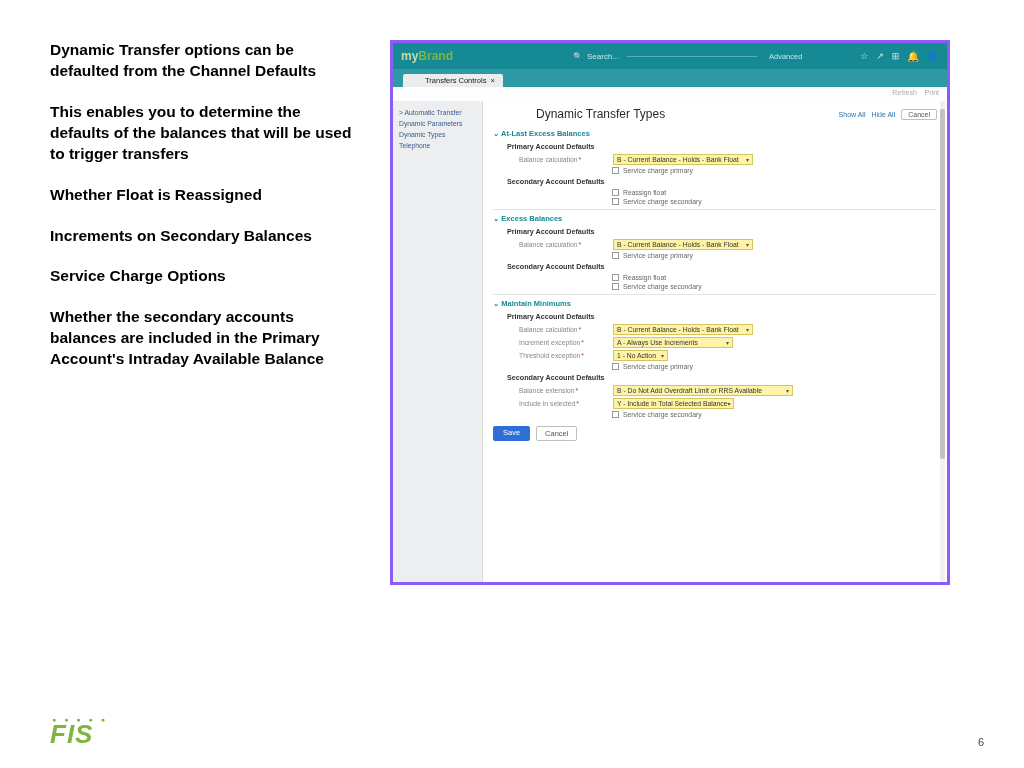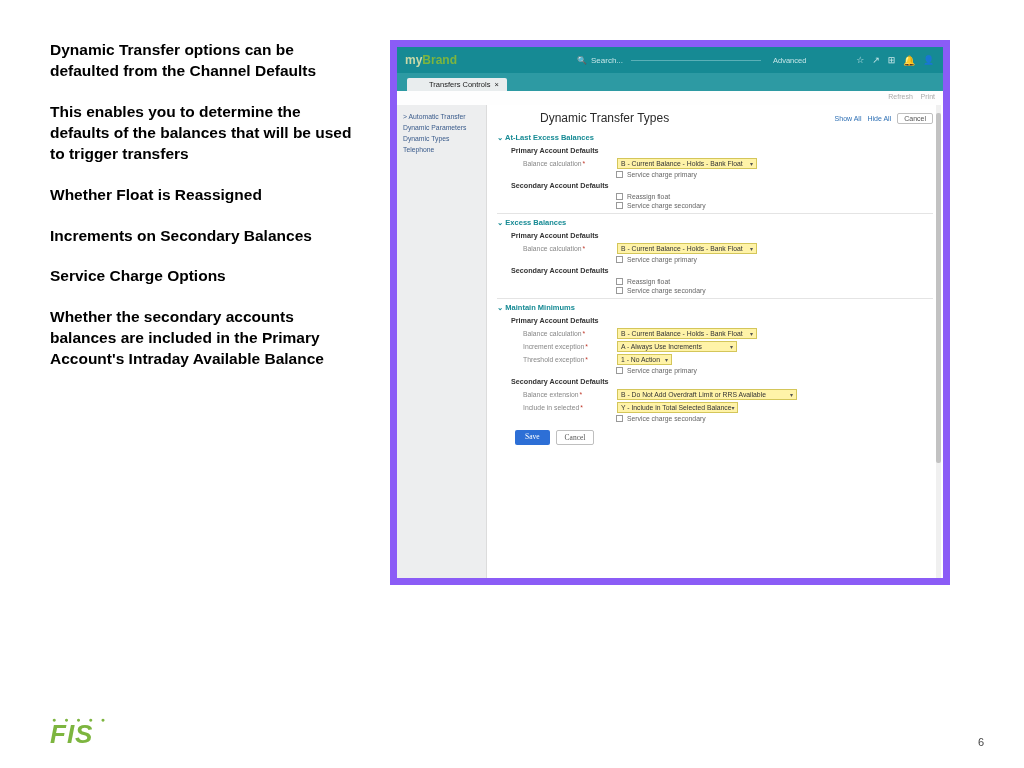--- a/index.html
+++ b/index.html
@@ -2,21 +2,21 @@
 <html><head>
 <meta charset="utf-8">
 <style>
   * { box-sizing: border-box; margin: 0; padding: 0; }
   body { width: 1024px; height: 768px; font-family: Arial, Helvetica, sans-serif; background: #fff; position: relative; overflow: hidden; }
   .slide { padding: 40px 50px 10px 50px; }
   h1 { font-size: 30px; font-weight: 800; margin-bottom: 20px; }
   .content { display: flex; gap: 30px; }
   .left-col { width: 310px; font-size: 15.5px; font-weight: 700; line-height: 1.35; }
   .left-col p { margin-bottom: 20px; }
-  .screenshot { width: 560px; height: 545px; background: #f3f4f4; border: 7px solid #8b5cf6; position: relative; overflow: hidden; font-size: 7.5px; color: #333; }
+  .screenshot { width: 560px; height: 545px; background: #f3f4f4; border: 3px solid #8b5cf6; position: relative; overflow: hidden; font-size: 7.5px; color: #333; }
   
   .ss-topbar { height: 26px; background: #168a94; display: flex; align-items: center; padding: 0 8px; color: #c6e6e8; }
   .ss-brand { font-size: 12px; font-weight: 600; }
   .ss-brand .my { color: #c9d9a8; }
   .ss-brand .brand { color: #7db53f; }
   .ss-search { margin-left: 120px; display: flex; align-items: center; gap: 4px; font-size: 8px; }
   .ss-search .line { width: 130px; height: 1px; background: #5ab0b7; display: inline-block; margin-left: 4px; }
   .ss-icons { margin-left: auto; display: flex; gap: 8px; font-size: 9px; color: #c6e6e8; align-items: center; }
   .ss-icons .bell { color:#ff3b30; font-size:10px; }
   .ss-tabbar { height: 18px; background: #2d9aa3; display: flex; align-items: flex-end; padding-left: 10px; }
@@ -36,21 +36,21 @@
   .ss-subhead { font-size:7.2px; font-weight:700; color:#333; margin:3px 0 3px 14px;}
   .ss-row { display:flex; align-items:center; margin:2px 0 2px 26px; gap:6px;}
   .ss-label { width:88px; font-size:6.8px; color:#888;}
   .ss-label::after { content:"*"; color:#c0392b; margin-left:1px;}
   .ss-select { background:#fff3a8; border:1px solid #d4c65a; font-size:6.8px; padding:1px 3px; color:#333; min-width:140px; display:flex; justify-content:space-between; align-items:center;}
   .ss-select.sm { min-width:55px;}
   .ss-select.md { min-width:120px;}
   .ss-caret { font-size:6px; color:#555;}
   .ss-check-row { display:flex; align-items:center; gap:4px; margin:2px 0 2px 119px; font-size:6.8px; color:#666;}
   .ss-check { width:7px; height:7px; border:1px solid #999; background:#fff; display:inline-block;}
-  .ss-buttons { display:flex; gap:6px; margin:8px 0 0 18px;font-family:Liberation Serif, serif;}
+  .ss-buttons { display:flex; gap:6px; margin:8px 0 0 0;}
   .ss-save { background:#2d6fd6; color:#fff; border-radius:2px; padding:2px 10px; font-size:7.5px;}
   .ss-cancel { background:#fff; border:1px solid #bfbfbf; border-radius:2px; padding:2px 8px; font-size:7.5px; color:#555;}
   .ss-scrollbar { position:absolute; right:2px; top:0; width:5px; height:100%; background:#f0f0f0;}
   .ss-thumb { position:absolute; right:0; top:8px; width:5px; height:350px; background:#c2c2c2; border-radius:2px;}
   
   .footer-logo { position:absolute; left:50px; bottom:18px; font-family: Arial, sans-serif; }
   .logo-dots { font-size:7px; letter-spacing:3px; color:#7db53f; margin-bottom:-4px; padding-left:2px;}
   .logo-text { font-size:26px; font-weight:700; color:#7db53f; letter-spacing:1px; font-style:italic;}
   .page-num { position:absolute; right:40px; bottom:20px; font-size:11px; color:#444;}
 </style>

